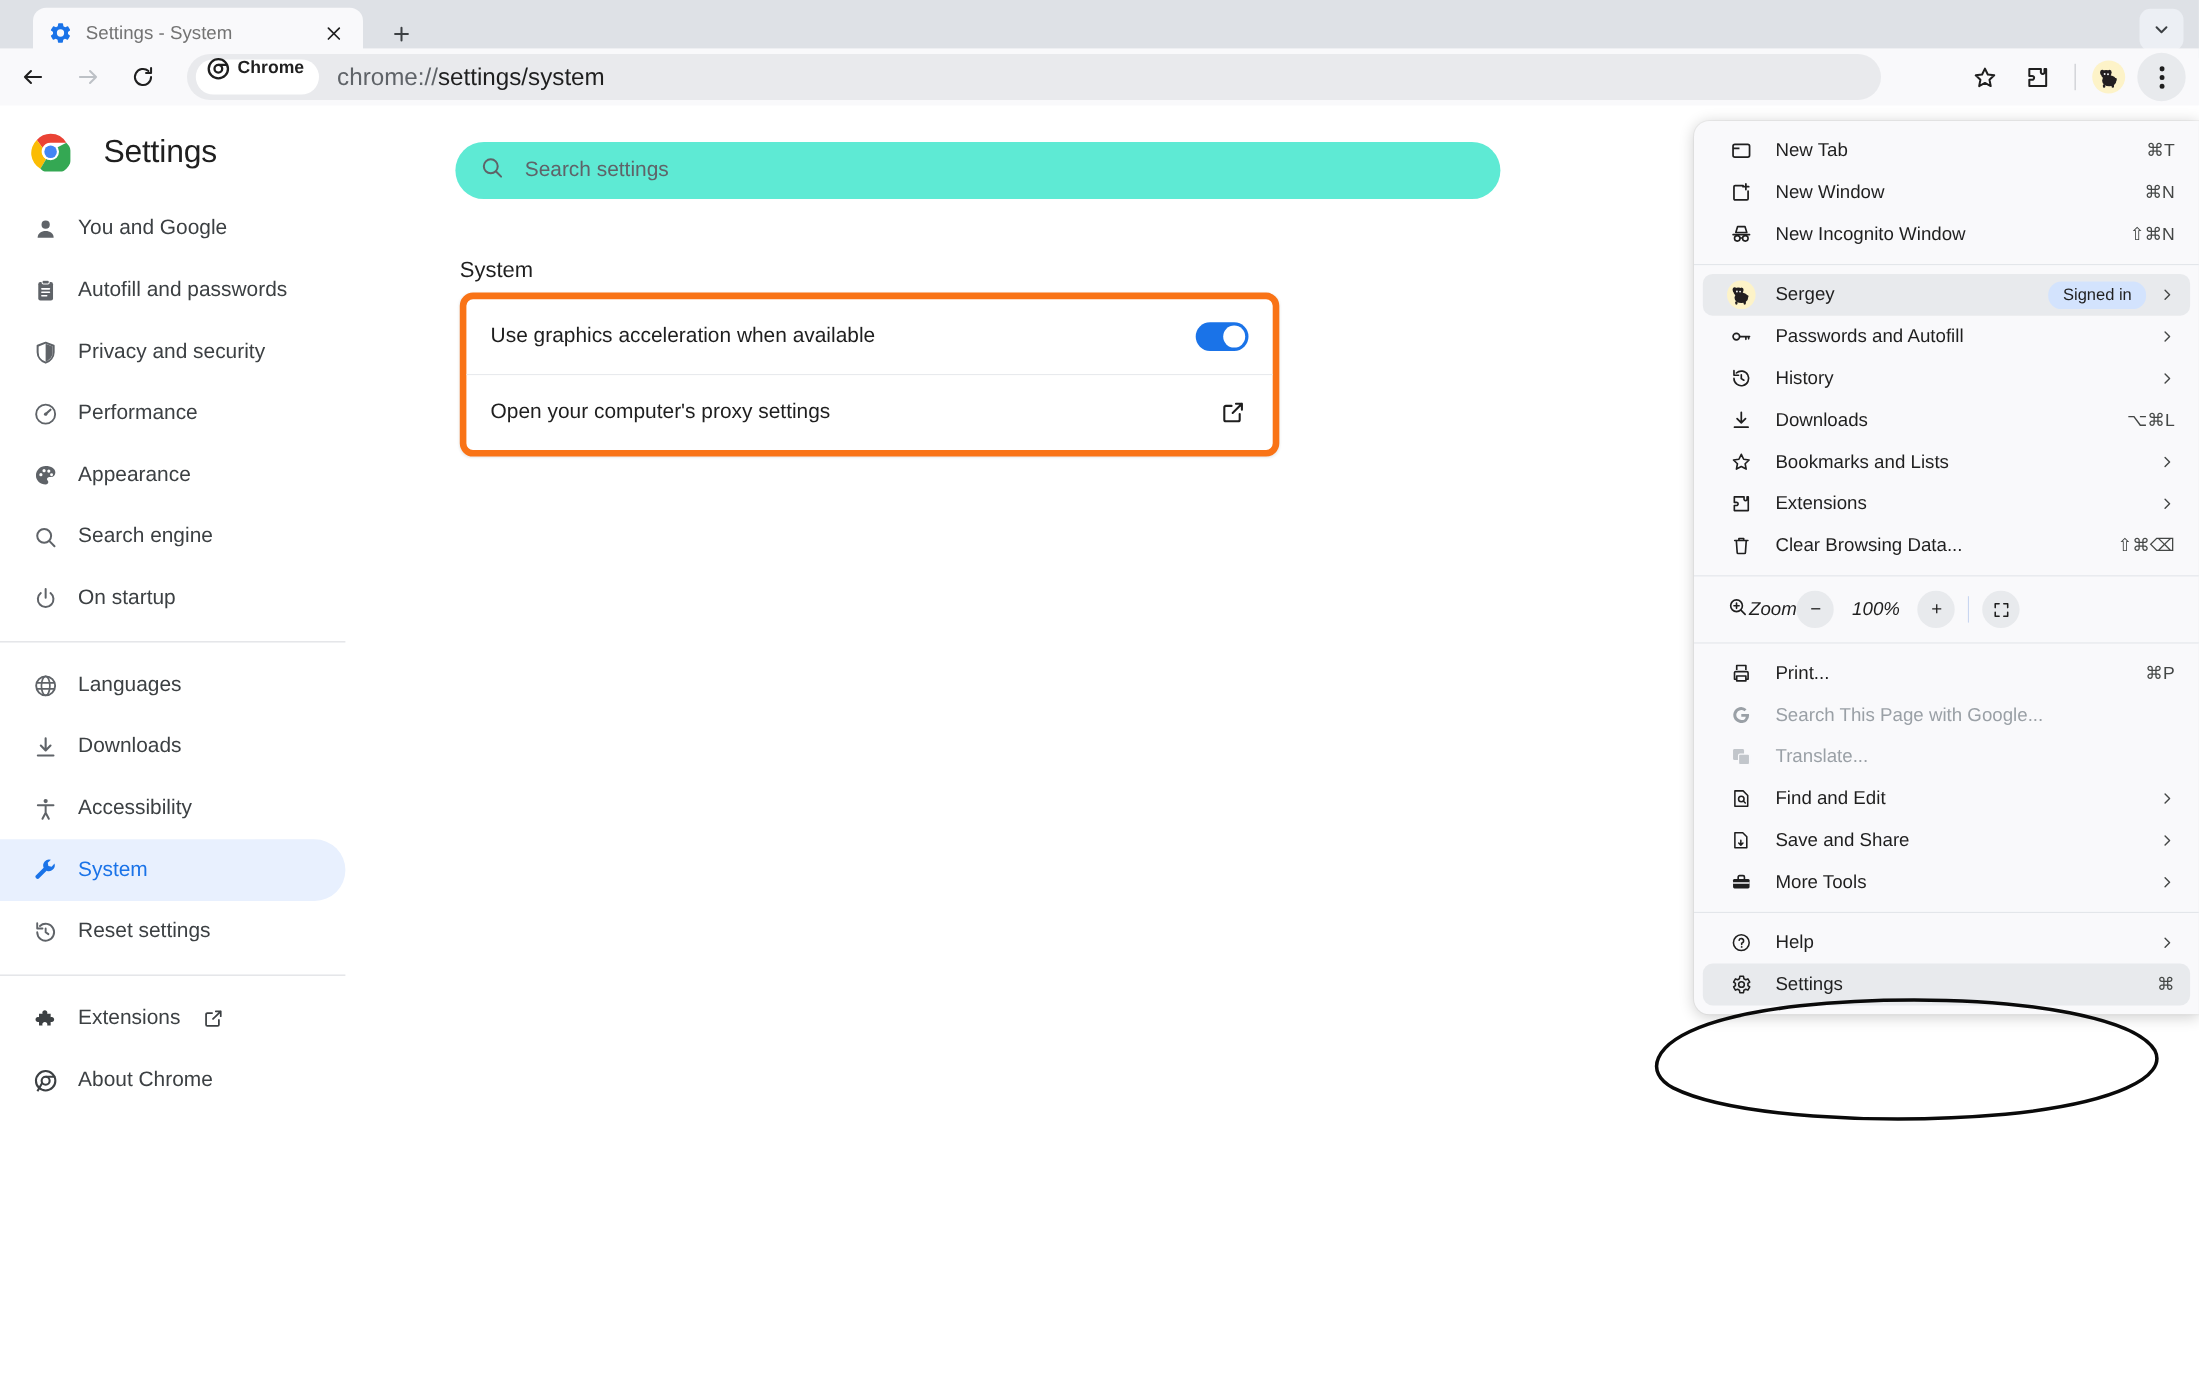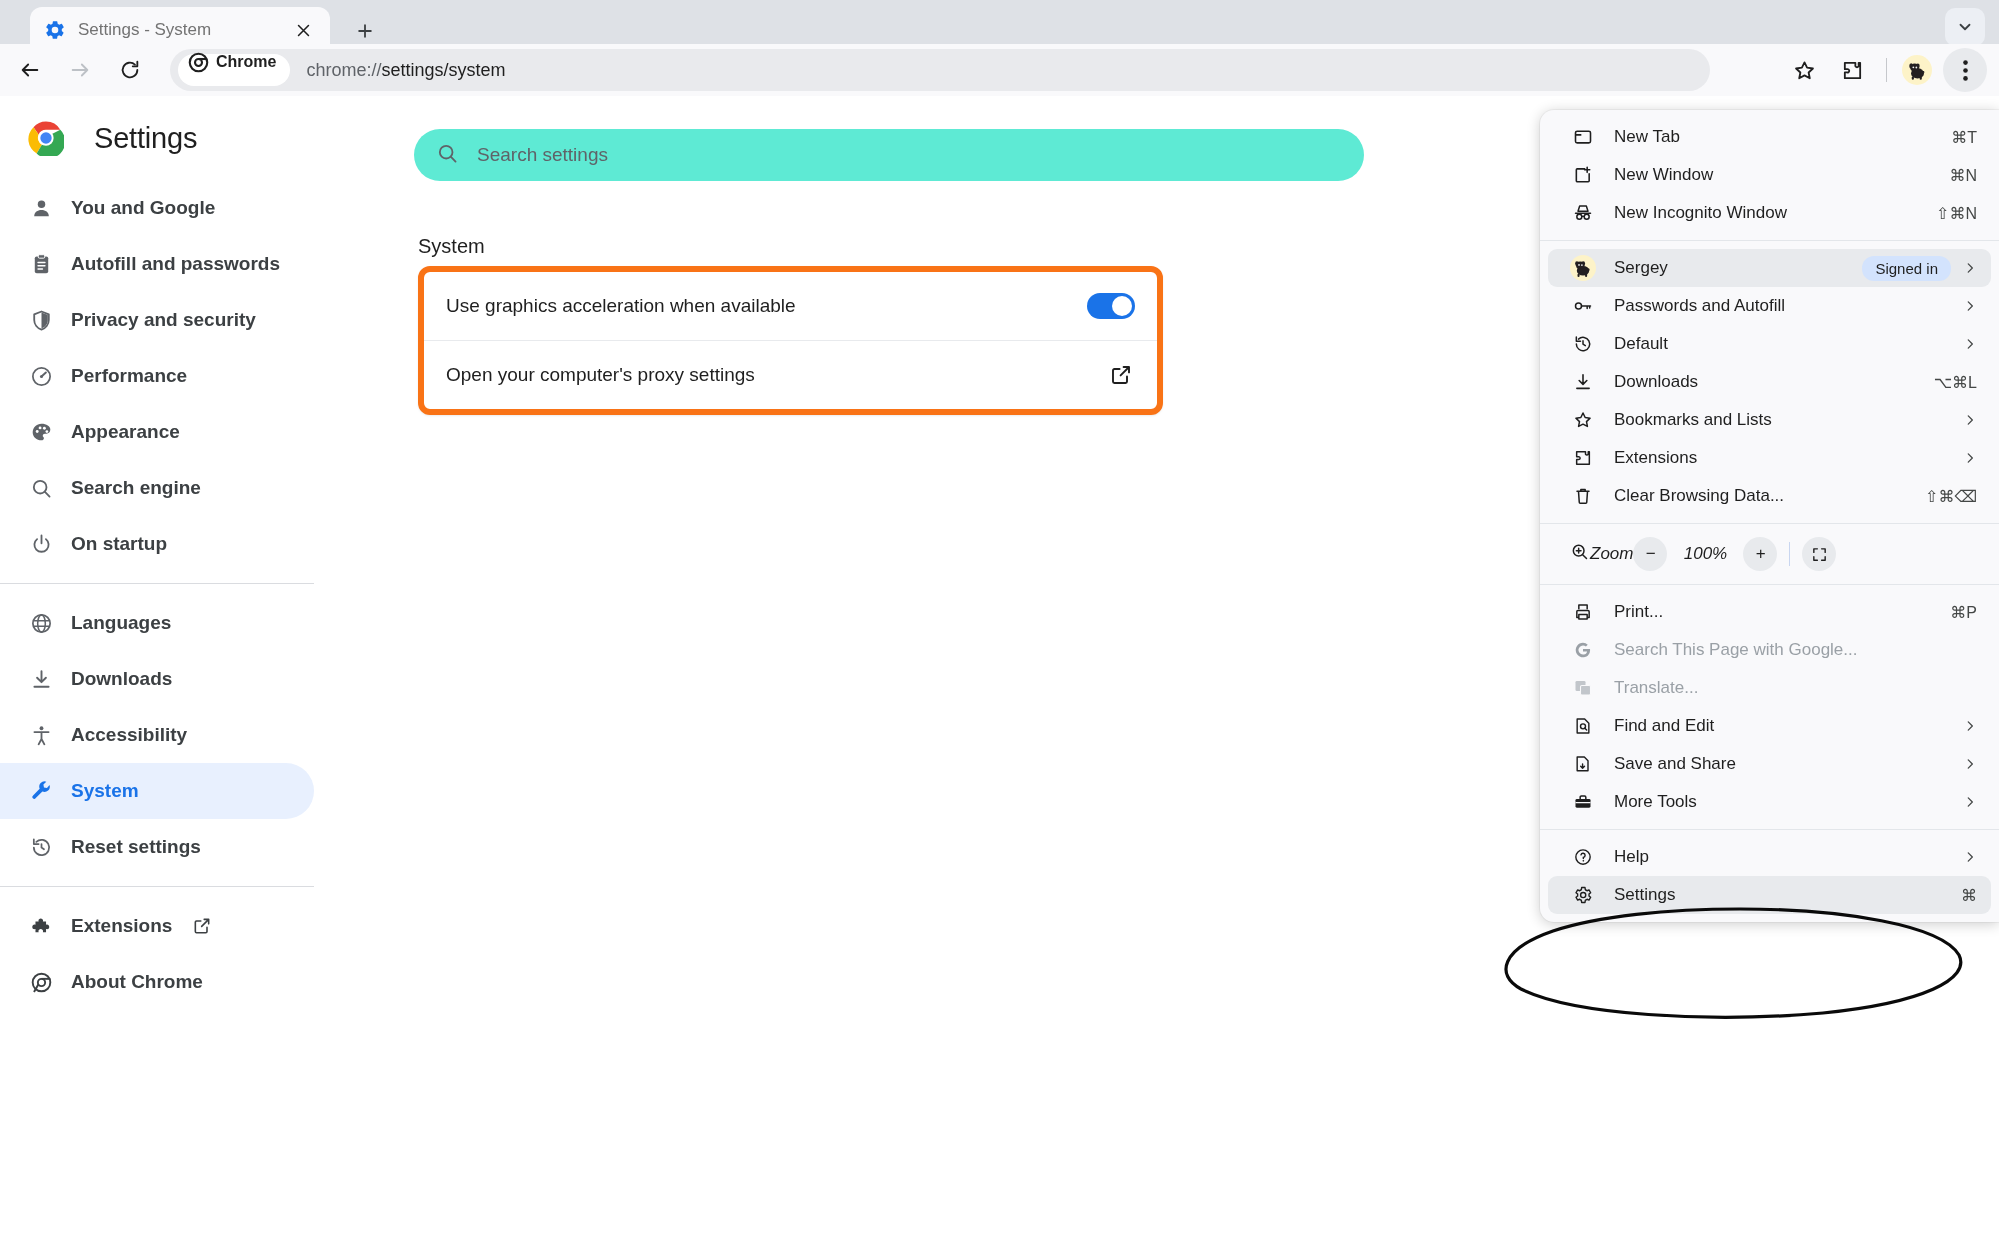--- a/index.html
+++ b/index.html
@@ -56,21 +56,21 @@
   .omnibox {
     position:absolute; left:170px; top:5px; width:1540px; height:42px;
     background:#e9eaed; border-radius:21px; display:flex; align-items:center;
     padding-left:8px;
   }
   .chrome-chip {
     height:32px; background:#ffffff; border-radius:16px;
     display:flex; align-items:center; padding:0 14px 16px 10px; flex:0 0 auto;
   }
   .chrome-chip-label { font-size:16px; font-weight:bold; color:#1f1f1f; margin-left:7px; }
-  .omnibox-url { margin-left:16px; font-size:18px; color:#5f6368; white-space:nowrap; }
+  .omnibox-url { margin-left:16px; font-size:22px; color:#5f6368; white-space:nowrap; }
   .omnibox-url b { color:#1f1f1f; font-weight:normal; }
 
   .tb-right { position:absolute; right:0; top:0; height:52px; display:flex; align-items:center; }
   .tb-icon {
     width:44px; height:44px; display:flex; align-items:center; justify-content:center;
     border-radius:50%; flex:0 0 44px; margin-right:4px;
   }
   .tb-sep { width:1px; height:24px; background:#c6c8cc; margin:0 8px; }
   .avatar-circle {
     width:30px; height:30px; border-radius:50%; background:#fdf3c8;
@@ -88,21 +88,21 @@
   .brand { display:flex; align-items:center; height:84px; padding-left:28px; }
   .brand-logo { width:36px; height:36px; flex:0 0 36px; }
   .brand-title { font-size:29px; color:#1f1f1f; margin-left:30px; letter-spacing:-0.2px; }
 
   .nav-item {
     position:relative; display:flex; align-items:center; height:56px;
     padding-left:30px; border-radius:0 28px 28px 0; margin-right:32px;
     color:#3c4043; font-size:19px;
   }
   .nav-item .nav-ico { width:30px; flex:0 0 30px; display:flex; align-items:center; justify-content:flex-start; }
-  .nav-item .nav-label { margin-left:11px; white-space:nowrap;font-weight:bold; }
+  .nav-item .nav-label { margin-left:11px; white-space:nowrap; }
   .nav-item.active { background:#e8f0fe; color:#1a73e8; }
   .nav-item.active .nav-label { color:#1a73e8; }
   .ext-link-ico { margin-left:20px; display:flex; align-items:center; }
   .nav-sep { height:1px; background:#dadce0; margin:11px 32px 11px 0; }
 
   .content { position:absolute; left:346px; top:0; right:0; height:1154px; }
   .searchbar {
     position:absolute; left:68px; top:33px; width:950px; height:52px;
     background:#5eead4; border-radius:26px; display:flex; align-items:center; padding-left:22px;
   }
@@ -533,21 +533,21 @@
         </span>
     </div>
     <div class="mi">
       <span class="mi-ico">
           <svg width="20" height="20" viewBox="0 0 24 24">
             <path fill="none" stroke="#1f1f1f" stroke-width="1.8" stroke-linecap="round" d="M4 12a8 8 0 1 0 2.6-5.9"></path>
             <path fill="none" stroke="#1f1f1f" stroke-width="1.8" stroke-linecap="round" stroke-linejoin="round" d="M4 3.6v5h5"></path>
             <path fill="none" stroke="#1f1f1f" stroke-width="1.8" stroke-linecap="round" d="M12 8v4.2l2.8 1.8"></path>
           </svg>
         </span>
-      <span class="mi-label">Default</span>
+      <span class="mi-label">History</span>
       <span class="mi-chev">
           <svg width="14" height="14" viewBox="0 0 24 24">
             <path fill="none" stroke="#444746" stroke-width="2.2" stroke-linecap="round" stroke-linejoin="round" d="M9 5l7 7-7 7"></path>
           </svg>
         </span>
     </div>
     <div class="mi">
       <span class="mi-ico">
           <svg width="20" height="20" viewBox="0 0 24 24">
             <path fill="none" stroke="#1f1f1f" stroke-width="1.9" stroke-linecap="round" stroke-linejoin="round" d="M12 3.4v11M7.4 10.2l4.6 4.6 4.6-4.6M4.6 19.6h14.8"></path>

